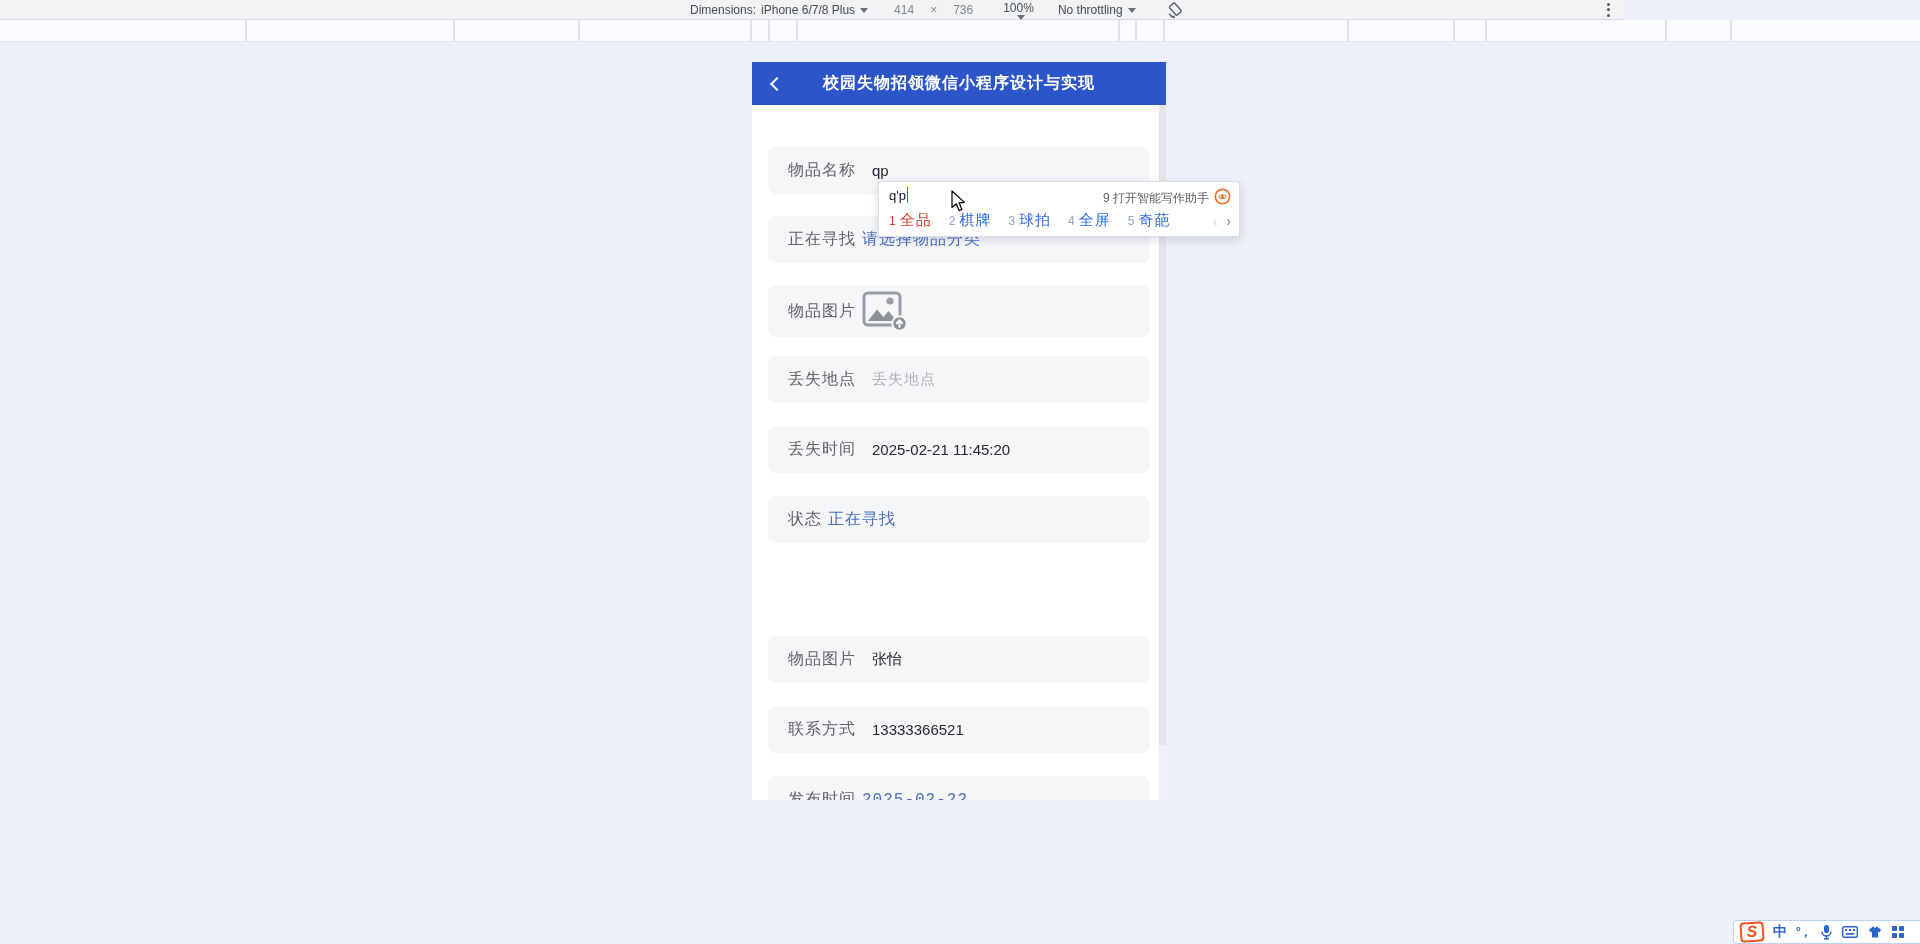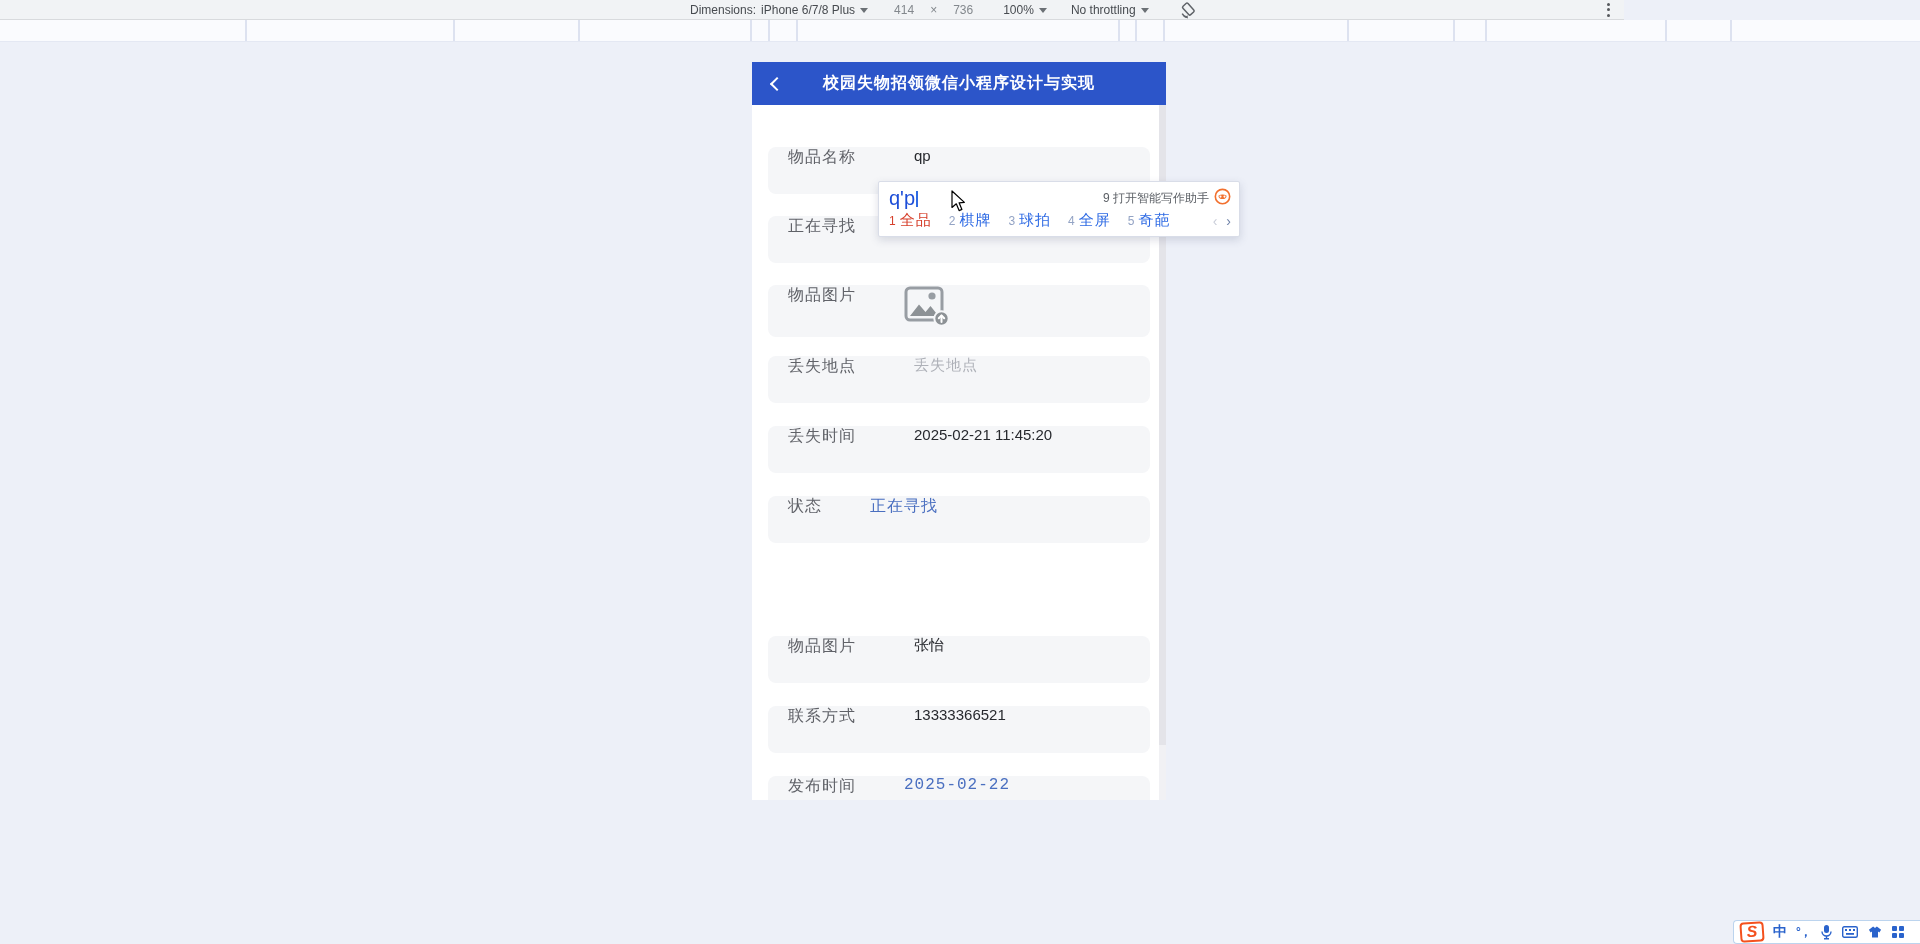--- a/index.html
+++ b/index.html
@@ -9,57 +9,57 @@
   
   .devtools-bar { position:absolute; left:0; top:0; width:1624px; height:20px;
     background:#f1f3f5; border-bottom:1px solid #d8dadd; z-index:30; }
   .devtools-inner { position:absolute; left:690px; top:0; height:20px; display:flex; align-items:center;
     font-size:12px; color:#474b50; white-space:nowrap; }
   .dt-item { display:flex; align-items:center; }
   .caret-down { width:0; height:0; border-left:4px solid transparent; border-right:4px solid transparent;
     border-top:5px solid #6b7075; margin-left:5px; }
   .dt-num { color:#83888d; }
   .dt-x { color:#83888d; margin:0 16px; }
-  .gap26 { margin-right:26px; } .gap30 { margin-right:30px; } .gap24 { margin-right:24px; } .gap28 { margin-right:28px; }
+  .gap26 { margin-right:26px; } .gap30 { margin-right:30px; } .gap24 { margin-right:24px;flex-direction:column; } .gap28 { margin-right:28px; }
   .rotate-icon { margin-left:2px; display:flex; align-items:center; }
   .more-dots { position:absolute; right:14px; top:3px; display:flex; flex-direction:column; gap:2.4px; cursor:pointer; }
   .more-dots i { width:3px; height:3px; border-radius:50%; background:#55585c; }
 
   
   .ruler-band { position:absolute; left:0; top:20px; width:1920px; height:22px;
     background:#fafbfe; border-bottom:1px solid #e4e8f3; z-index:5; }
   .ruler-band .vline { position:absolute; top:0; width:2px; height:100%; background:#dde2f0; }
 
   
   .viewport { position:absolute; left:752px; top:62px; width:414px; height:738px;
     background:#ffffff; overflow:hidden; z-index:10; }
   .app-header { position:absolute; left:0; top:0; width:414px; height:43px; background:#2c55c9;
     display:flex; align-items:center; justify-content:center; }
   .back-btn { position:absolute; left:18px; top:13px; width:22px; height:18px; cursor:pointer; display:flex; align-items:center; }
   .back-chevron { width:10px; height:10px; border-left:2.5px solid #fff; border-bottom:2.5px solid #fff;
     transform:rotate(45deg); margin-left:2px; }
   .app-title { color:#ffffff; font-size:16px; font-weight:700; letter-spacing:1px; }
 
   .row { position:absolute; left:16px; width:382px; height:47px; background:#f5f6f8; border-radius:8px;
-    display:flex; align-items:flex-start; padding-left:20px;gap:42px; }
+    display:flex; align-items:center; padding-left:20px; }
   .row-label { font-size:16px; color:#606268; letter-spacing:1px; }
   .wlbl { width:84px; }
   .row-value { font-size:15px; color:#27292e; }
   .placeholder-value { font-size:15px; color:#aeb1b8; letter-spacing:1px; }
   .link-value { font-size:16px; color:#4a6fc0; margin-left:6px; letter-spacing:1px; cursor:pointer;font-family:Liberation Mono, monospace; }
   .img-upload { margin-left:6px; cursor:pointer; display:flex; align-items:center; }
 
   .v-scrollbar { position:absolute; right:0; top:43px; width:7px; height:695px; background:#f1f1f4; }
   .v-scrollbar .thumb { position:absolute; left:0; top:0; width:7px; height:640px; background:#e4e4e9; }
 
   
   .ime-popup { position:absolute; left:878px; top:181px; width:362px; height:56px; background:#ffffff;
     border:1px solid #d9dde8; box-shadow:0 3px 8px rgba(60,70,110,0.18); z-index:40; border-radius:2px; }
   .ime-line1 { position:absolute; left:10px; top:5px; display:flex; align-items:center; }
-  .ime-comp { font-size:20px; color:#1d4ed8; }
+  .ime-comp { font-size:13px; color:#0f172a; }
   .ime-caret { display:inline-block; width:1.5px; height:16px; background:#2f6be4; margin-left:1px; }
   .ime-hint { position:absolute; right:8px; top:6px; display:flex; align-items:center; gap:5px; }
   .ime-hint-text { font-size:12px; color:#5c6066; }
   .ime-line2 { position:absolute; left:10px; top:29px; right:8px; display:flex; align-items:center; }
   .cand { display:flex; align-items:baseline; margin-right:17px; cursor:pointer; }
   .cand .num { font-size:12px; color:#93a3c4; margin-right:4px; }
   .cand .txt { font-size:15px; color:#2f6be4; letter-spacing:1px;text-align:right; }
   .cand.hl .num { color:#d6402c; }
   .cand.hl .txt { color:#d6402c; }
   .cand-arrows { margin-left:auto; display:flex; align-items:center; gap:9px; font-size:14px; }

